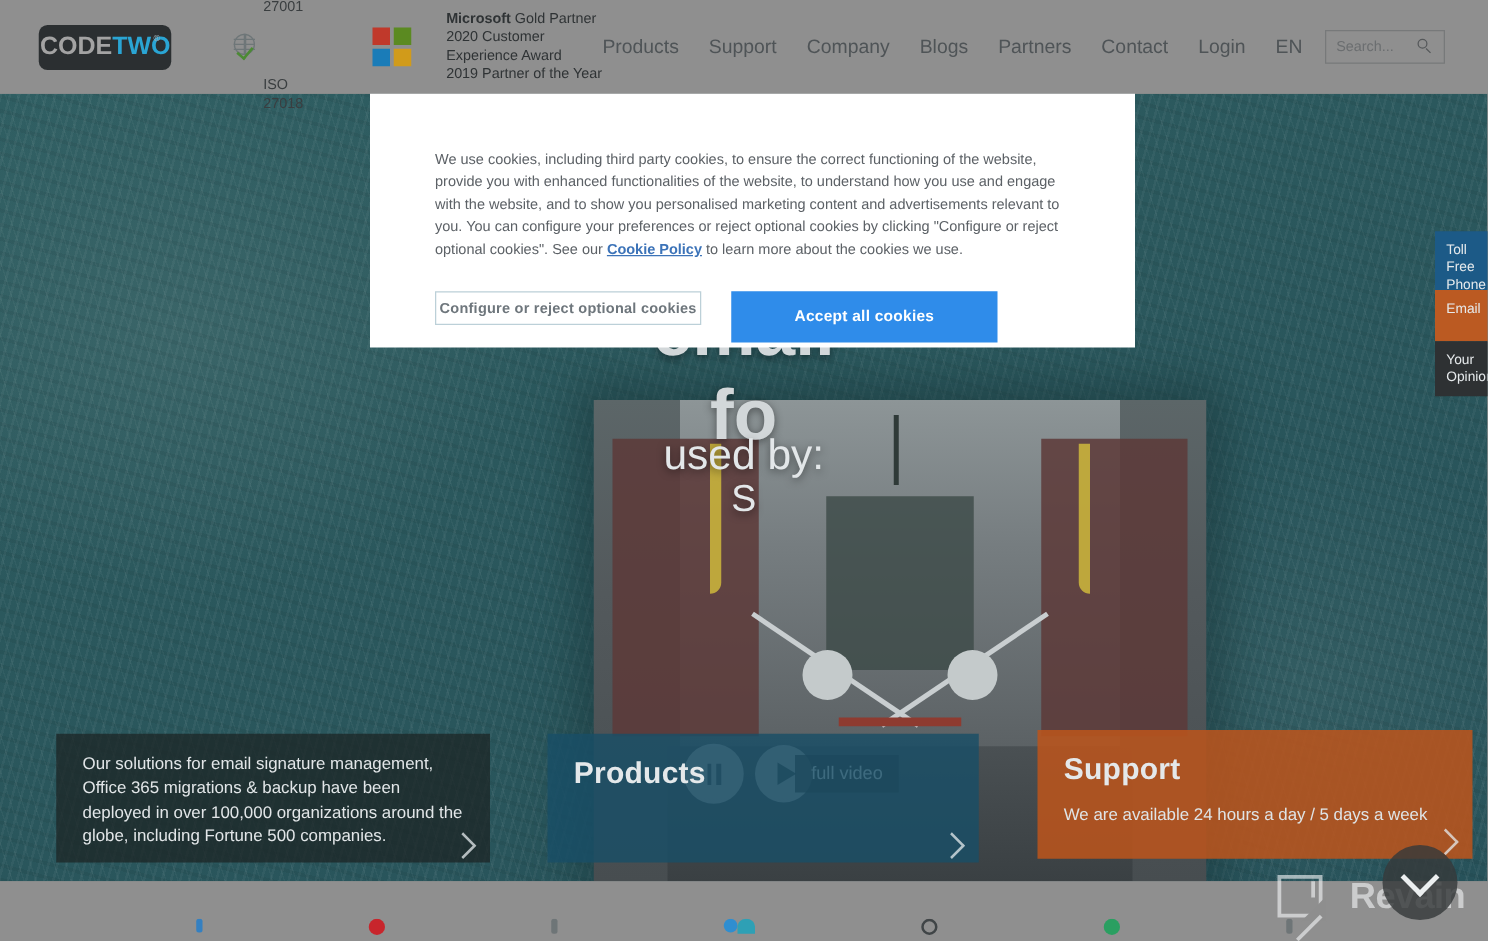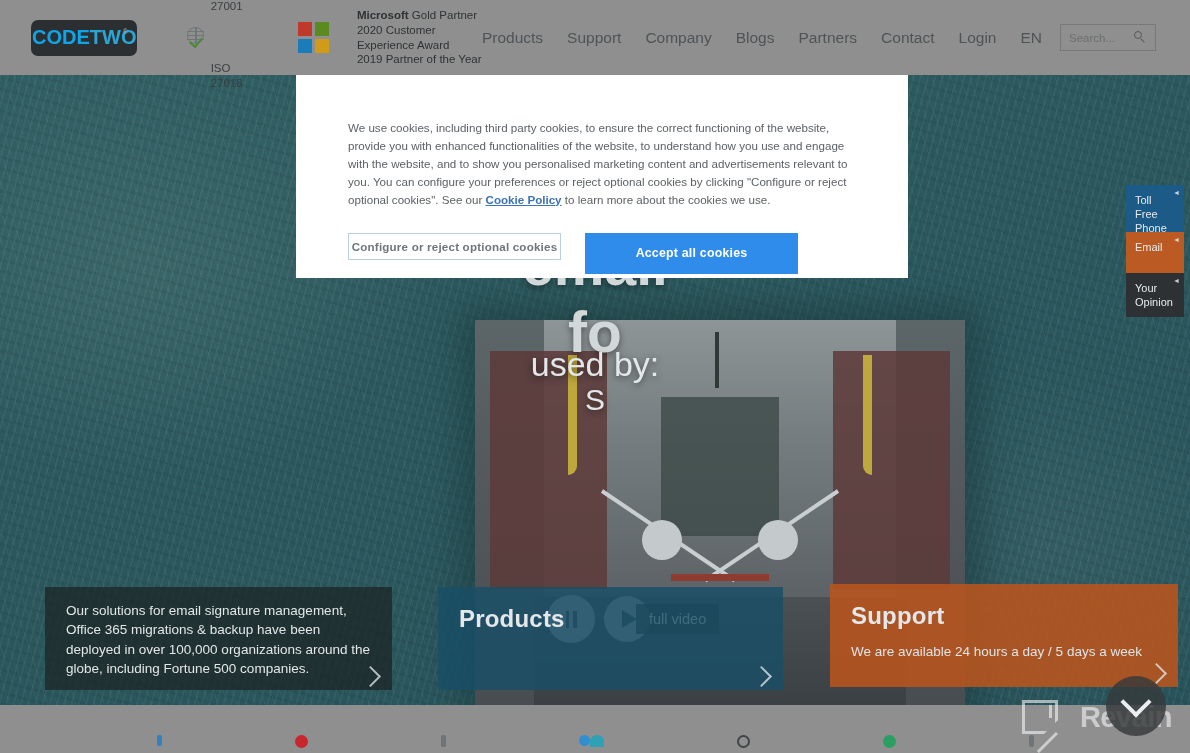--- a/index.html
+++ b/index.html
@@ -16,21 +16,21 @@
     position:absolute; top:0; left:0; width:1190px; height:75px;
     background:#8f8f8f; z-index:30;
     display:flex; align-items:center;
   }
   .logo {
     margin-left:31px; width:135px; height:36px;
     background:#2b2f31; border-radius:7px;
     display:flex; align-items:center; justify-content:center;
     letter-spacing:.5px; position:relative;
   }
-  .logo-code { color:#0ea5e9; font-size:20px; font-weight:bold; letter-spacing:0px;text-align:center;}
+  .logo-code { color:#a3a3a3; font-size:20px; font-weight:bold; letter-spacing:0px;text-align:center;}
   .logo-two  { color:#2aa5d4; font-size:20px; font-weight:bold; letter-spacing:0px;}
   .logo-tm { color:#9fb0b8; font-size:7px; position:absolute; right:9px; top:8px; }
 
   .iso {
     display:flex; align-items:center; margin-left:50px; gap:7px;
   }
   .iso-globe { width:21px; height:21px; position:relative; }
   .iso-globe .g-circ {
     width:17px; height:17px; border-radius:50%;
     border:1.4px solid #6e7678; position:absolute; top:0; left:0;
@@ -148,21 +148,21 @@
     border-top:9.5px solid transparent; border-bottom:9.5px solid transparent;
     margin-left:5px;
   }
   .vlabel {
     background:rgba(45,47,48,.78); color:#e4e7e8;
     font-size:14.5px; padding:7px 13px; margin-left:-14px;
     height:30px; display:flex; align-items:center;
   }
 
   
-  .side-tabs { position:absolute; right:0; top:185px; width:64px; z-index:25; }
+  .side-tabs { position:absolute; right:0; top:185px; width:42px; z-index:25; }
   .side-tab {
     width:58px; padding:9px 8px 11px 9px;
     font-size:11px; line-height:1.25; color:#e6eaec; position:relative;
   }
   .side-tab.blue   { background:#1c5a87; height:47px; }
   .side-tab.orange { background:#bb5a22; height:41px; }
   .side-tab.dark   { background:#2e3133; height:44px; }
   .side-tab .arw {
     position:absolute; right:4px; top:4px;
     font-size:7px; color:rgba(255,255,255,.75);

